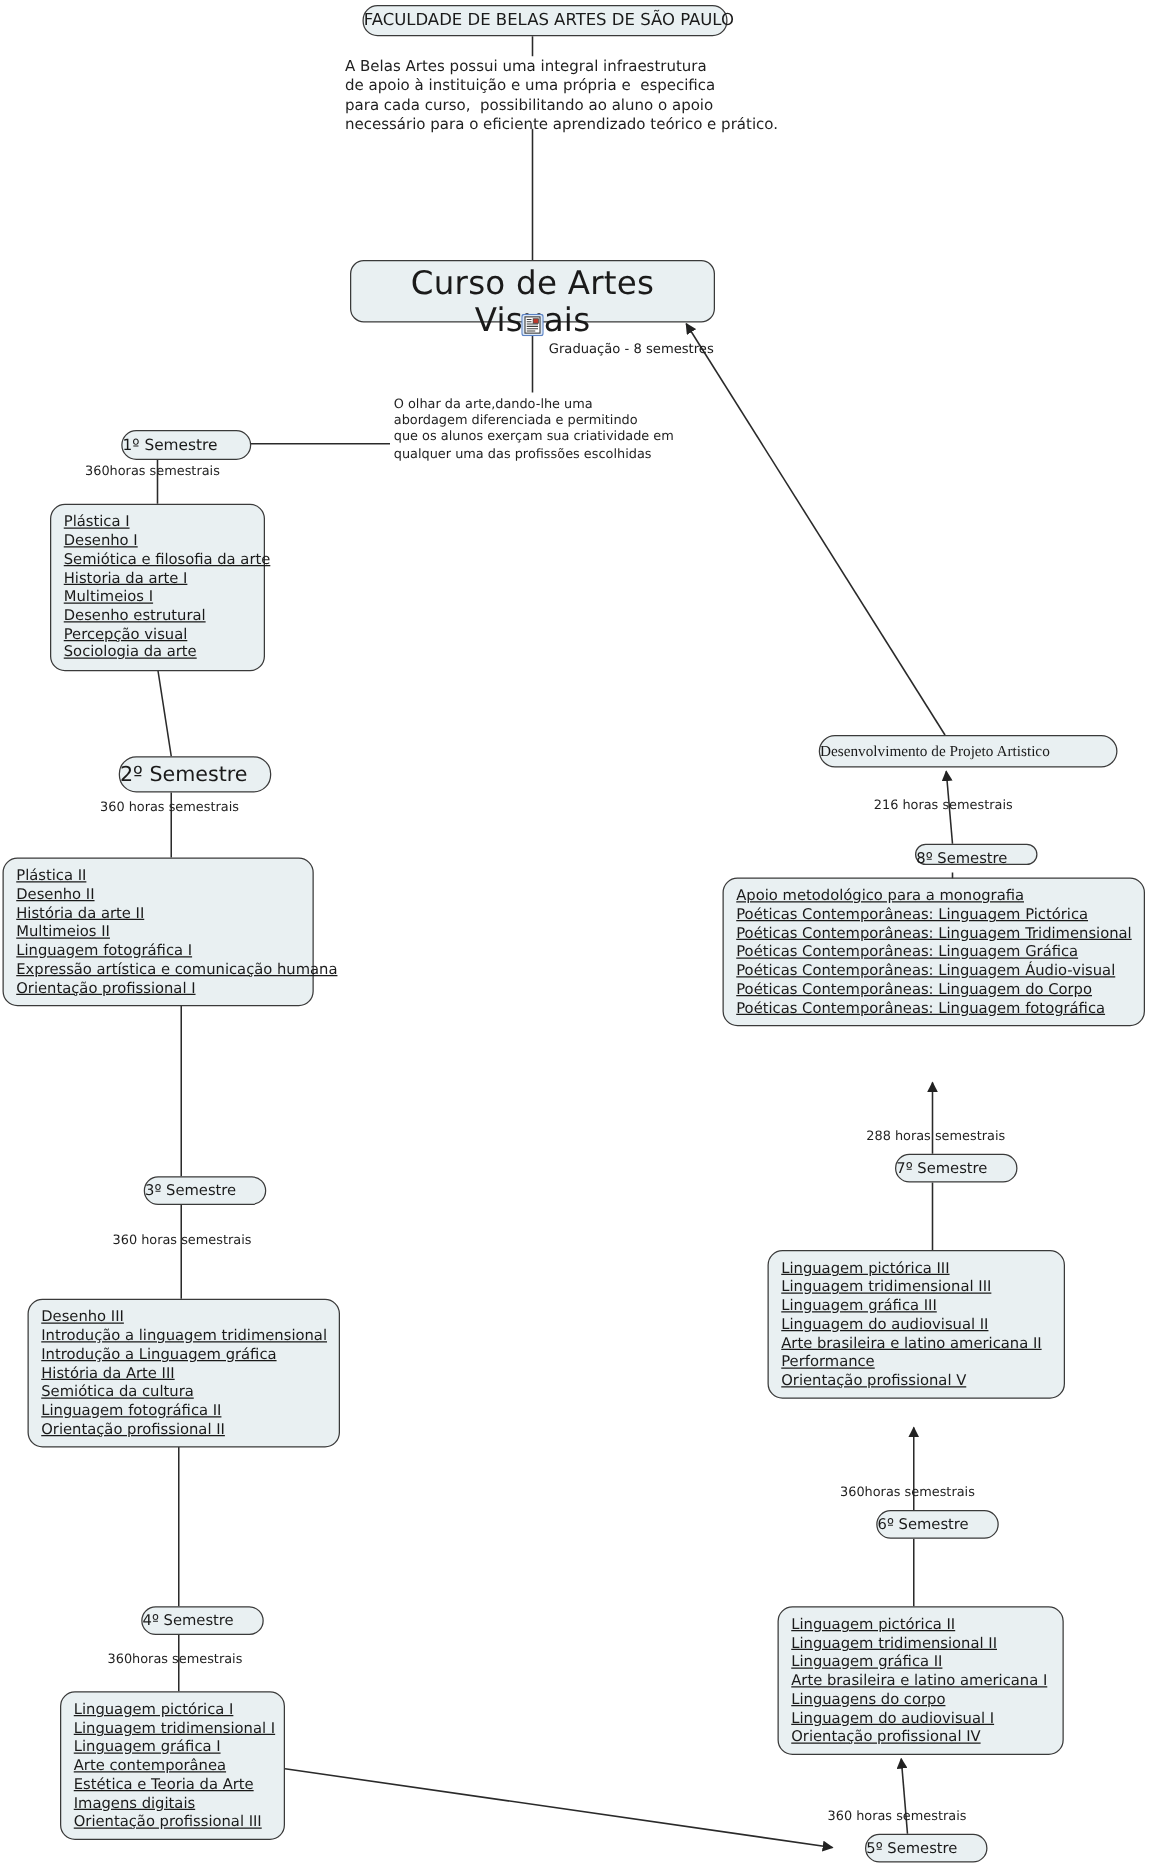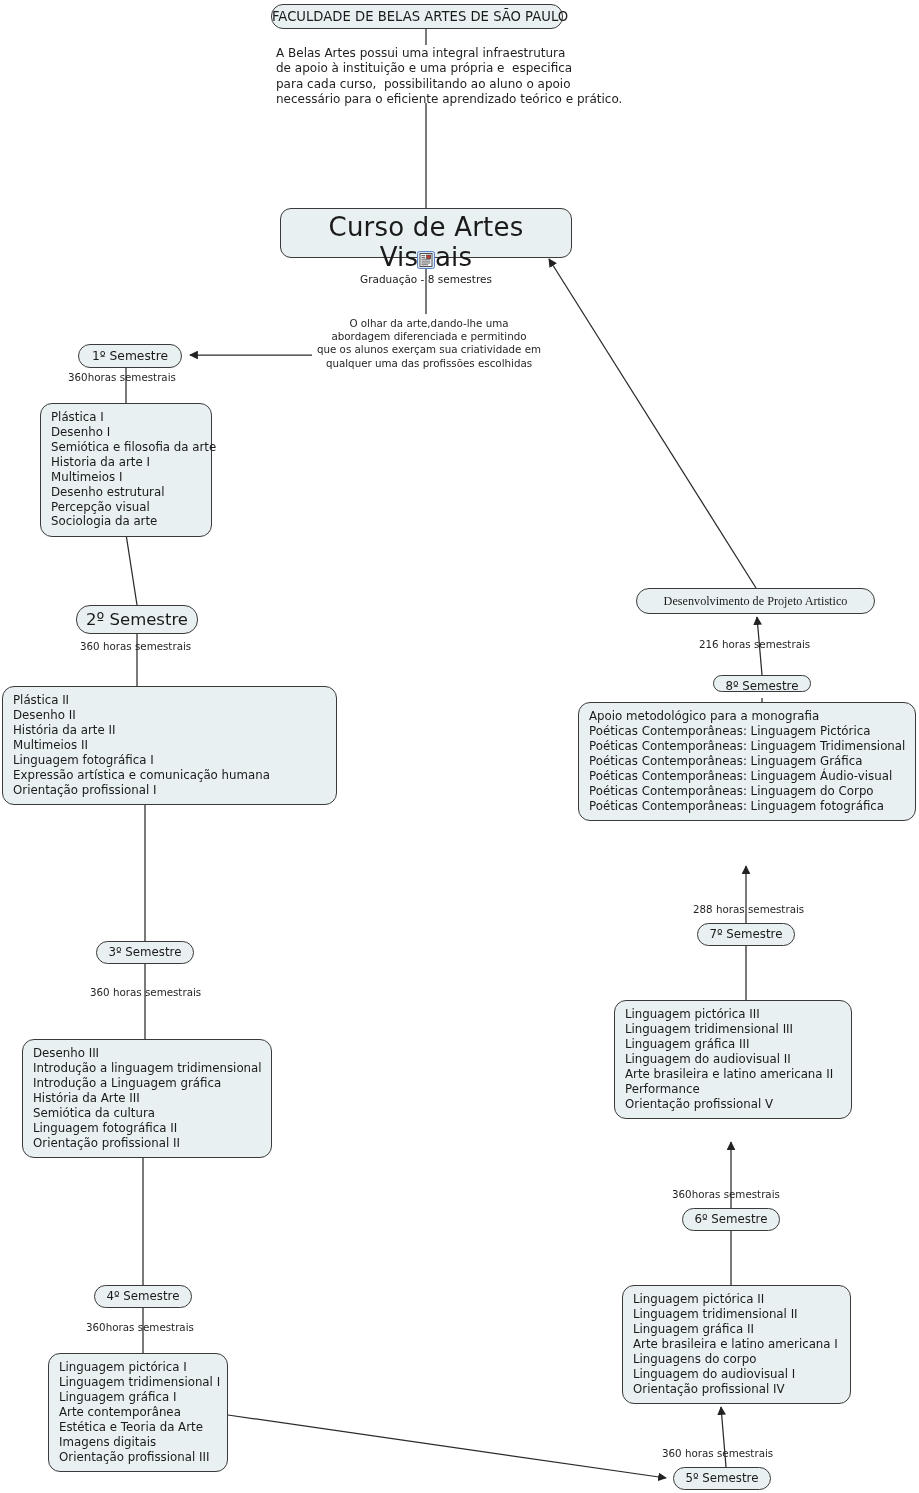--- a/index.html
+++ b/index.html
@@ -29,41 +29,43 @@
     position: absolute;
     box-sizing: border-box;
     background: #e9f0f2;
     border: 1.3px solid #3a3a3a;
     border-radius: 10px;
     color: #1a1a1a;
     z-index: 3;
   }
   .node.pill {
     border-radius: 14px;
-    text-align: center;
+    text-align: left;
     white-space: nowrap;
+    margin-left: 19px;
   }
   .node.listbox {
     border-radius: 12px;
     padding: 6px 9px 7px 10px;
     line-height: 1.265;
   }
   .node.listbox .line {
     white-space: nowrap;
     display: block;
+    text-decoration: underline;
   }
   .freetext {
     position: absolute;
     color: #1f1f1f;
     line-height: 1.28;
     white-space: pre;
     z-index: 2;
   }
   .freetext.center { text-align: center; }
-  .freetext.right  { text-align: center; }
+  .freetext.right  { text-align: left; }
 
   
   #node-faculdade {
     left: 271px; top: 4px; width: 292px; height: 25px;
     font-size: 13.2px; line-height: 23px; border-radius: 12px;
   }
   #node-curso {
     left: 280px; top: 208px; width: 292px; height: 50px;
     border-radius: 11px; padding-top: 3px;
   }
@@ -78,21 +80,21 @@
   #node-sem6 { left: 682px; top: 1208px; width: 98px;  height: 23px; font-size: 11.8px; line-height: 21px; }
   #node-sem7 { left: 697px; top: 923px;  width: 98px;  height: 23px; font-size: 11.8px; line-height: 21px; }
   #node-sem8 { left: 713px; top: 675px;  width: 98px;  height: 17px; font-size: 11.8px; line-height: 21px; }
 
   #node-projeto {
     left: 636px; top: 588px; width: 239px; height: 26px;
     font-size: 12.2px; line-height: 24px; font-family: Liberation Serif, serif;
   }
 
   #list-sem1 { left: 40px;  top: 403px;  width: 172px; font-size: 11.8px; }
-  #list-sem2 { left: 2px;   top: 686px;  width: 335px; font-size: 11.8px; }
+  #list-sem2 { left: 2px;   top: 686px;  width: 249px; font-size: 11.8px; }
   #list-sem3 { left: 22px;  top: 1039px; width: 250px; font-size: 11.8px; }
   #list-sem4 { left: 48px;  top: 1353px; width: 180px; font-size: 11.8px; }
   #list-sem5 { left: 622px; top: 1285px; width: 229px; font-size: 11.8px; }
   #list-sem6 { left: 614px; top: 1000px; width: 238px; font-size: 11.8px; }
   #list-sem7 { left: 578px; top: 702px;  width: 338px; font-size: 11.8px; }
 
   #txt-intro   { left: 276px; top: 46px;  width: 256px; font-size: 12px; }
   #txt-olhar   { left: 315px; top: 317px; width: 228px; font-size: 10.3px; }
 
   .hours {
@@ -179,21 +181,21 @@
     <span>FACULDADE DE BELAS ARTES DE SÃO PAULO</span>
   </div>
 
   <div class="freetext center" id="txt-intro">A Belas Artes possui uma integral infraestrutura
 de apoio à instituição e uma própria e  especifica
 para cada curso,  possibilitando ao aluno o apoio
 necessário para o eficiente aprendizado teórico e prático.</div>
 
   <div class="node" id="node-curso">
     <div class="title" style="text-align:center;">Curso de Artes Visuais</div>
-    <div class="subtitle" style="text-align:center;">Graduação - 8 semestres</div>
+    <div class="subtitle" style="text-align:right;">Graduação - 8 semestres</div>
   </div>
 
   <svg class="doc-icon" viewBox="0 0 18 18">
     <rect x="0.5" y="0.5" width="17" height="17" rx="2" fill="#dbe8f7" stroke="#5b82c4" stroke-width="1"></rect>
     <rect x="3" y="2.5" width="12" height="13" fill="#ffffff" stroke="#3f3f3f" stroke-width="0.9"></rect>
     <rect x="9.5" y="4" width="4.2" height="3.6" fill="#c0392b" stroke="#3f3f3f" stroke-width="0.6"></rect>
     <g stroke="#3f3f3f" stroke-width="0.85">
       <line x1="4.4" y1="4.6" x2="8.2" y2="4.6"></line>
       <line x1="4.4" y1="6.4" x2="8.2" y2="6.4"></line>
       <line x1="4.4" y1="8.2" x2="13.4" y2="8.2"></line>

